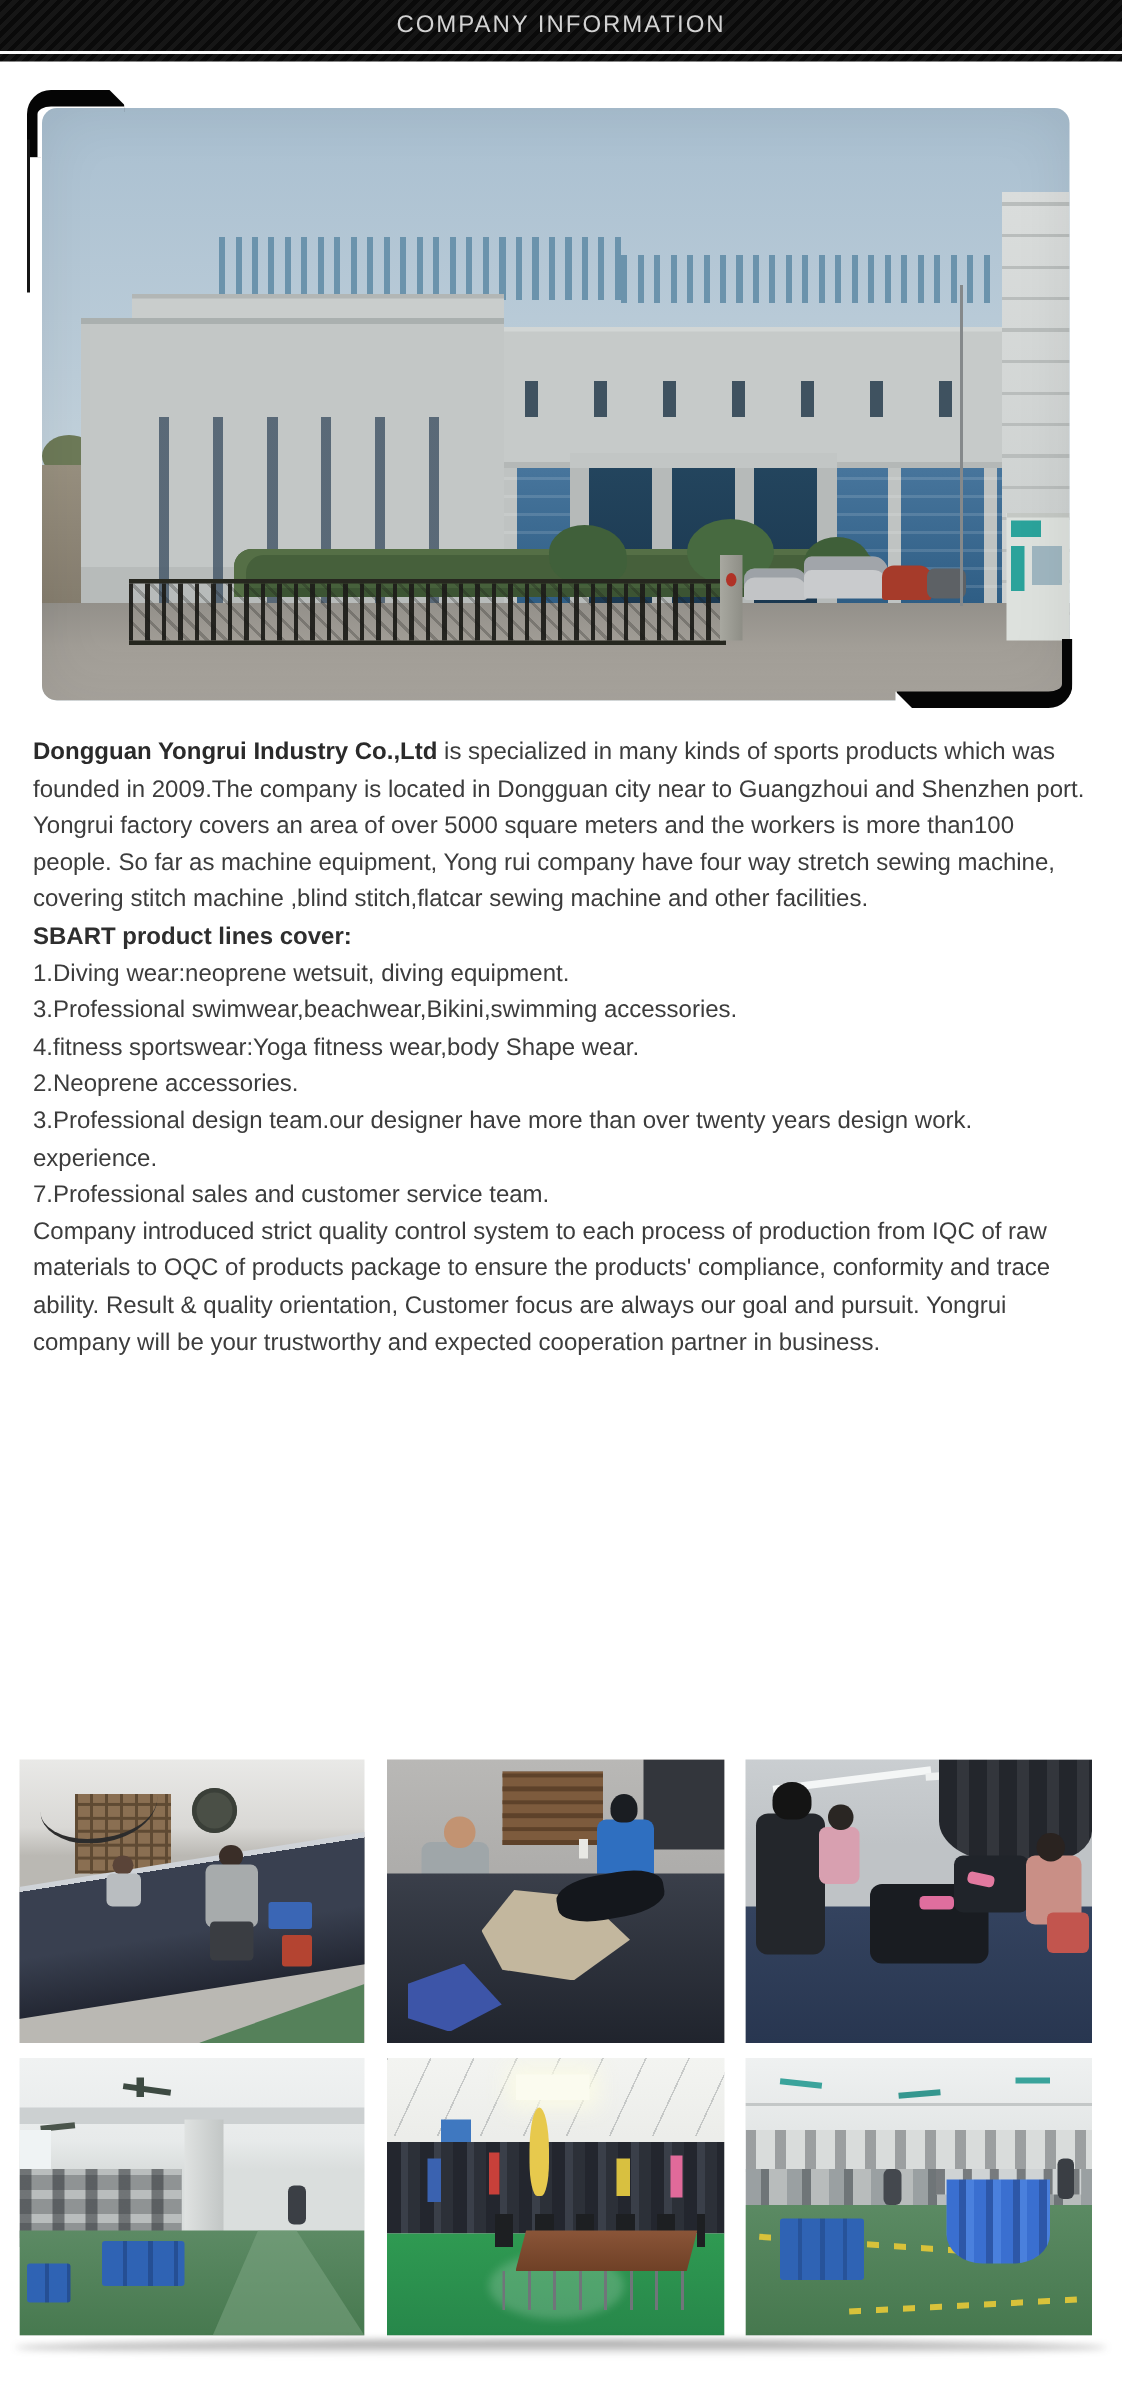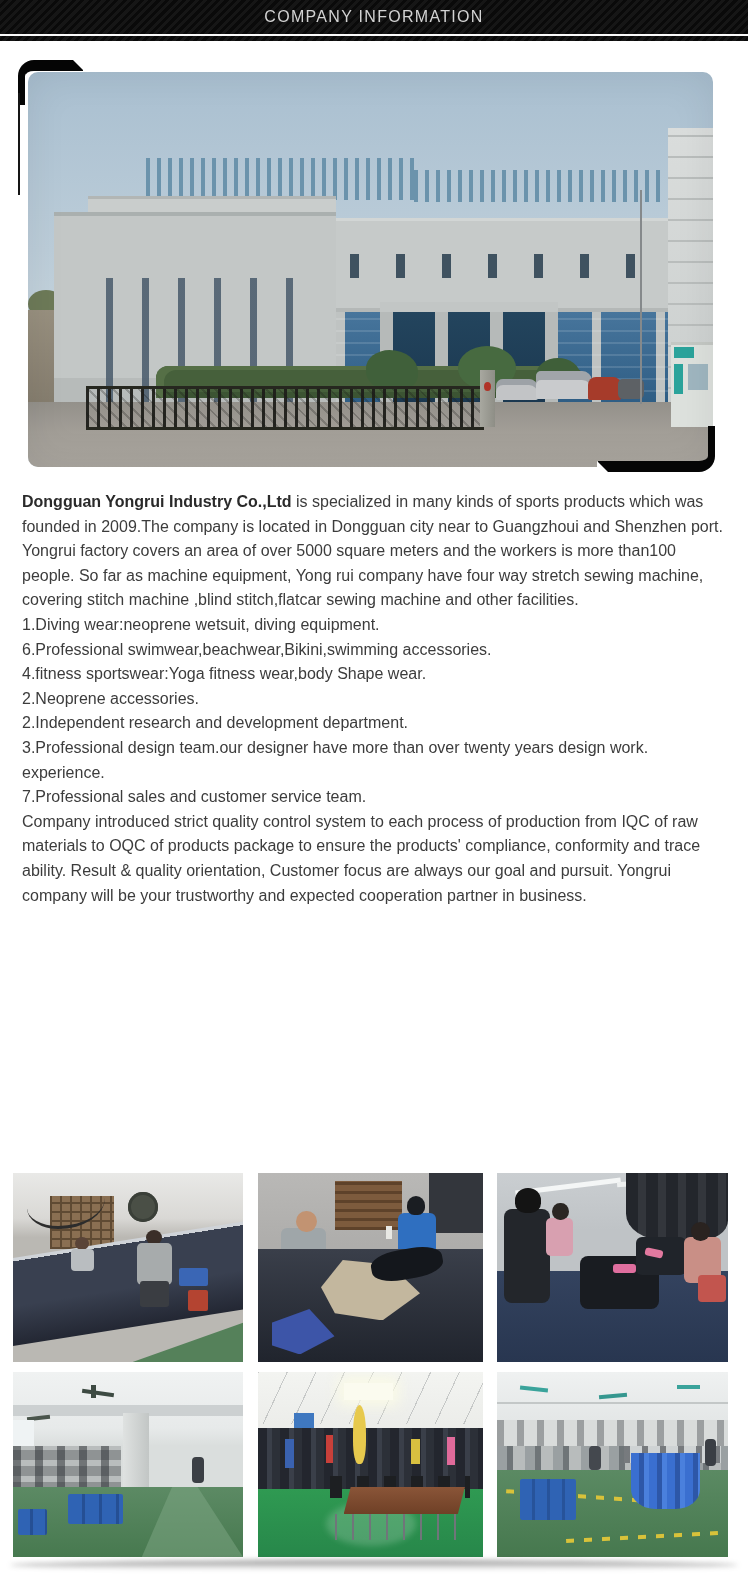--- a/index.html
+++ b/index.html
@@ -257,25 +257,25 @@
     <div class="ab h-sign2"></div>
     <div class="ab h-booth-win"></div>
     <div class="ab h-vignette"></div>
   </div>
   <div class="corner-tl"></div>
   <div class="corner-br"></div>
 
   <div class="ab about">
     <p><strong>Dongguan Yongrui Industry Co.,Ltd</strong><span> is specialized in many kinds of sports products which was founded in 2009.The company is located in Dongguan city near to Guangzhoui and Shenzhen port.</span></p>
     <p>Yongrui factory covers an area of over 5000 square meters and the workers is more than100 people. So far as machine equipment, Yong rui company have four way stretch sewing machine, covering stitch machine ,blind stitch,flatcar sewing machine and other facilities.</p>
+    <p class="hd">SBART product lines cover:</p>
     <p>1.Diving wear:neoprene wetsuit, diving equipment.</p>
-    <p>6.Professional swimwear,beachwear,Bikini,swimming accessories.</p>
+    <p>3.Professional swimwear,beachwear,Bikini,swimming accessories.</p>
     <p>4.fitness sportswear:Yoga fitness wear,body Shape wear.</p>
     <p>2.Neoprene accessories.</p>
-    <p>2.Independent research and development department.</p>
     <p>3.Professional design team.our designer have more than over twenty years design work. experience.</p>
     <p>7.Professional sales and customer service team.</p>
     <p>Company introduced strict quality control system to each process of production from IQC of raw materials to OQC of products package to ensure the products' compliance, conformity and trace ability. Result &amp; quality orientation, Customer focus are always our goal and pursuit. Yongrui company  will be your trustworthy and expected cooperation partner in business.</p>
   </div>
 
   <div class="photo p1" style="left:13px;top:1173px;width:230px;height:189px;" role="img" aria-label="Workers cutting dark fabric on a long cutting table">
     <div class="ab p1-win"></div>
     <div class="ab p1-fan"></div>
     <div class="ab p1-cable"></div>
     <div class="ab p1-table"></div>

